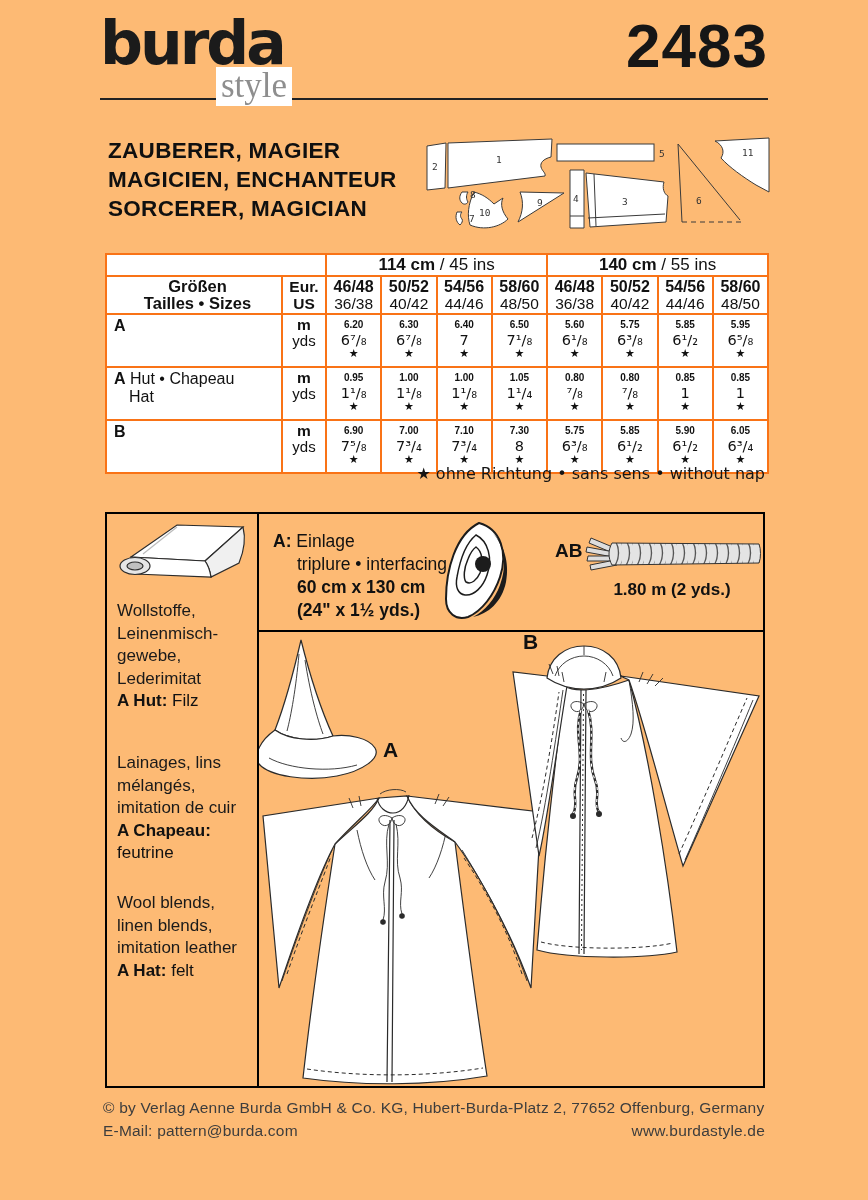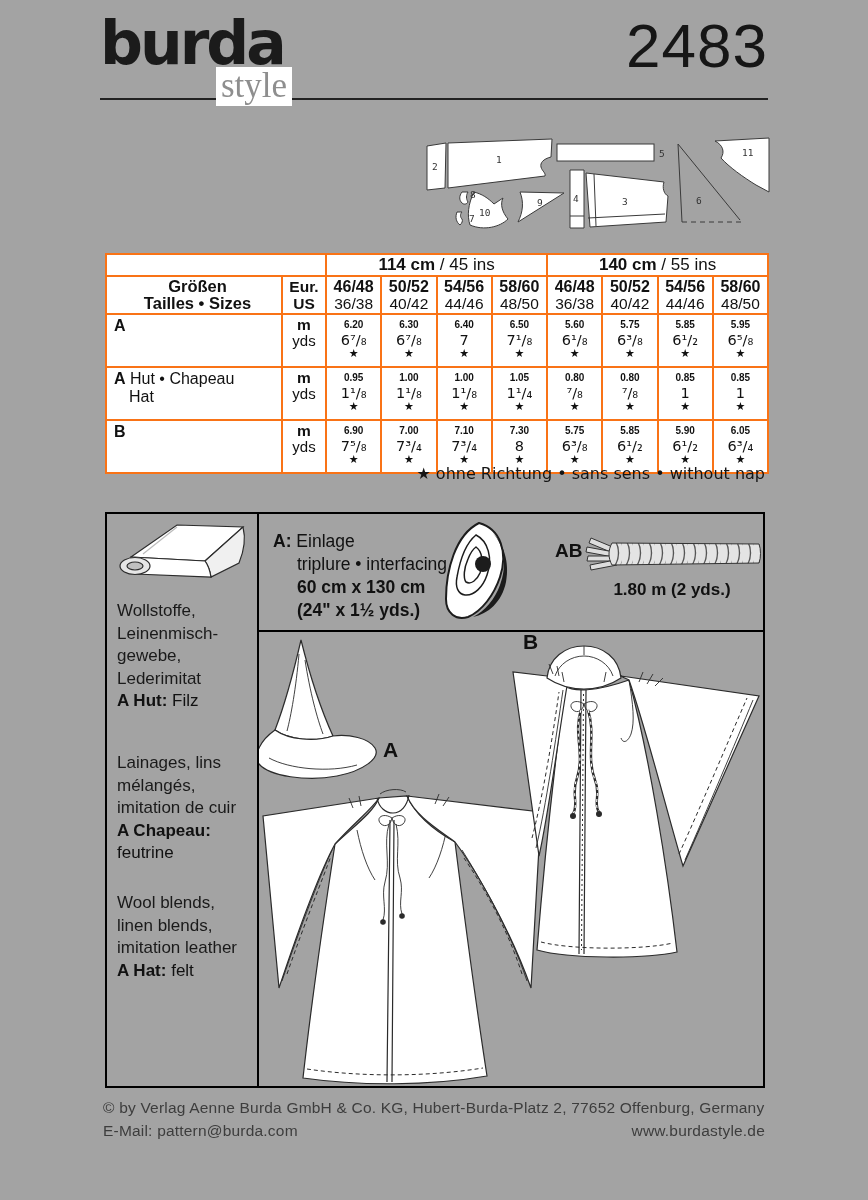--- a/index.html
+++ b/index.html
@@ -1,27 +1,27 @@
 <!DOCTYPE html>
 <html><head>
 <meta charset="utf-8">
 <style>
   html,body{margin:0;padding:0;background:#fff;}
-  .page{position:relative;width:868px;height:1200px;background:#a3a3a3;overflow:hidden;
+  .page{position:relative;width:868px;height:1200px;background:#fdba74;overflow:hidden;
         font-family:"Liberation Sans",sans-serif;color:#111;}
 
   
   .brand{position:absolute;left:100px;top:12px;width:668px;height:88px;}
   .logo-rule{position:absolute;left:0;bottom:0;width:100%;height:0;border-bottom:2px solid #222;}
   .brand-burda{position:absolute;left:0;top:0;font-family:"DejaVu Sans",sans-serif;
         font-weight:bold;font-size:60px;line-height:62px;letter-spacing:-3px;color:#1b1b1b;}
   .brand-style{position:absolute;left:116px;top:55px;font-family:"Liberation Serif",serif;
         font-size:35px;line-height:37px;color:#8e8e8e;background:#fff;padding:0 5px 2px 5px;z-index:2;}
   .pattern-number{position:absolute;right:0;top:2px;font-size:62px;line-height:64px;
-        font-weight:400;color:#161616;letter-spacing:1px;}
+        font-weight:700;color:#161616;letter-spacing:1px;}
 
   
   .title-block{position:absolute;left:108px;top:136px;font-weight:bold;font-size:22.5px;
         line-height:29px;letter-spacing:0.3px;color:#101010;}
 
   
   .pieces-svg{position:absolute;left:424px;top:132px;}
   .pieces-svg path,.pieces-svg rect{fill:#fff;stroke:#3a3a3a;stroke-width:1;}
   .pieces-svg .nofill{fill:none;}
   .pieces-svg text{font-family:"DejaVu Sans Mono",monospace;font-size:9.5px;fill:#333;stroke:none;}
@@ -93,20 +93,25 @@
 
 <div class="page">
 
   <div class="brand">
     <div class="logo-rule"></div>
     <div class="brand-burda">burda</div>
     <div class="brand-style">style</div>
     <div class="pattern-number">2483</div>
   </div>
 
+  <div class="title-block">
+    <div>ZAUBERER, MAGIER</div>
+    <div>MAGICIEN, ENCHANTEUR</div>
+    <div>SORCERER, MAGICIAN</div>
+  </div>
 
   <svg class="pieces-svg" width="346" height="106" viewBox="0 0 346 106">
     <path d="M3 14 L22 11 L21 56 L3 58 Z"></path>
     <path d="M24 11 L128 7 L127 25 C119 27 116 31 117 35 C118 39 122 41 121 44 L24 56 Z"></path>
     <rect x="133" y="12" width="97" height="17"></rect>
     <path d="M291 9 L345 6 L345 60 L332 53 C319 45 305 35 297 26 C301 20 299 13 291 9 Z"></path>
     <path class="nofill" d="M254 12 L258 90 M254 12 L316 88"></path>
     <path class="nofill" stroke-dasharray="5 4" d="M258 90 L318 90"></path>
     <path d="M146 38 L160 38 L160 96 L146 96 Z M146 84 L160 84"></path>
     <path d="M162 41 L240 50 C238 56 240 62 244 64 L242 90 L166 95 Z M164 86 L241 82 M170 42 L172 94"></path>

